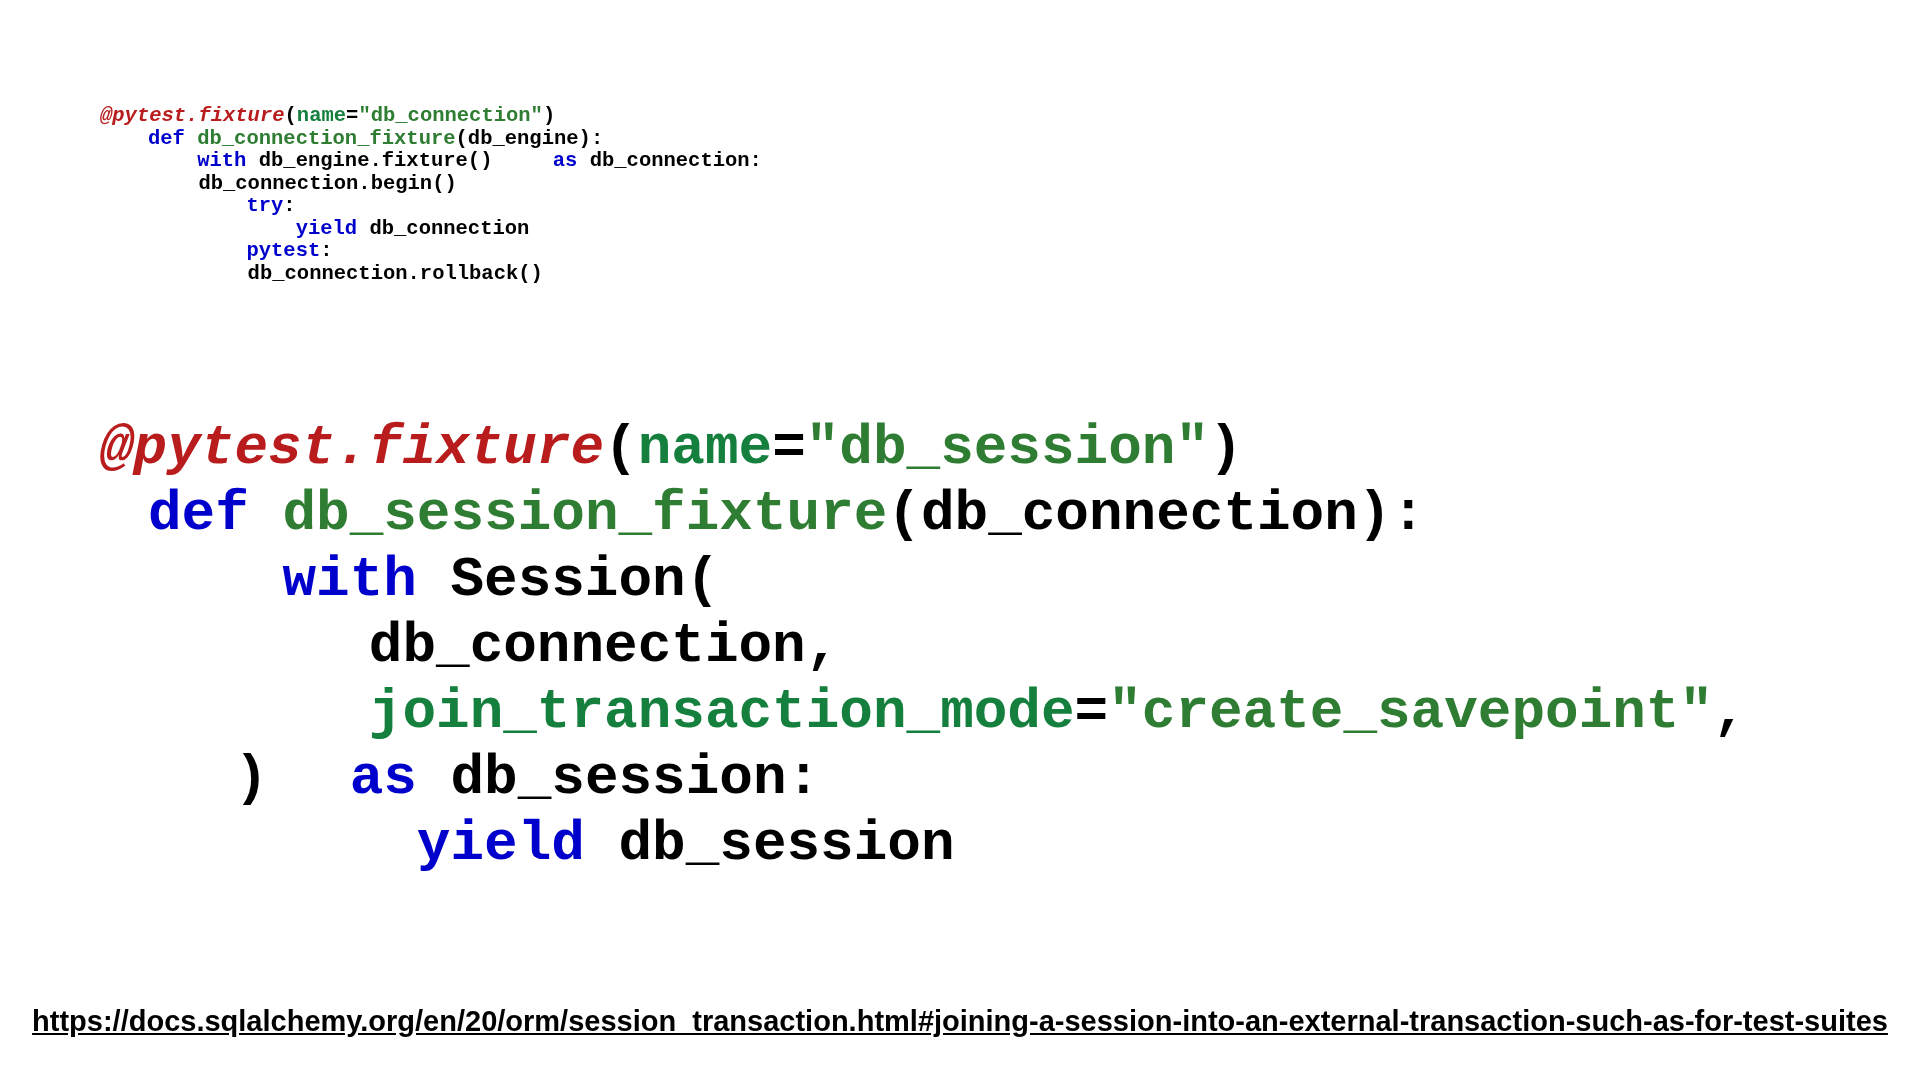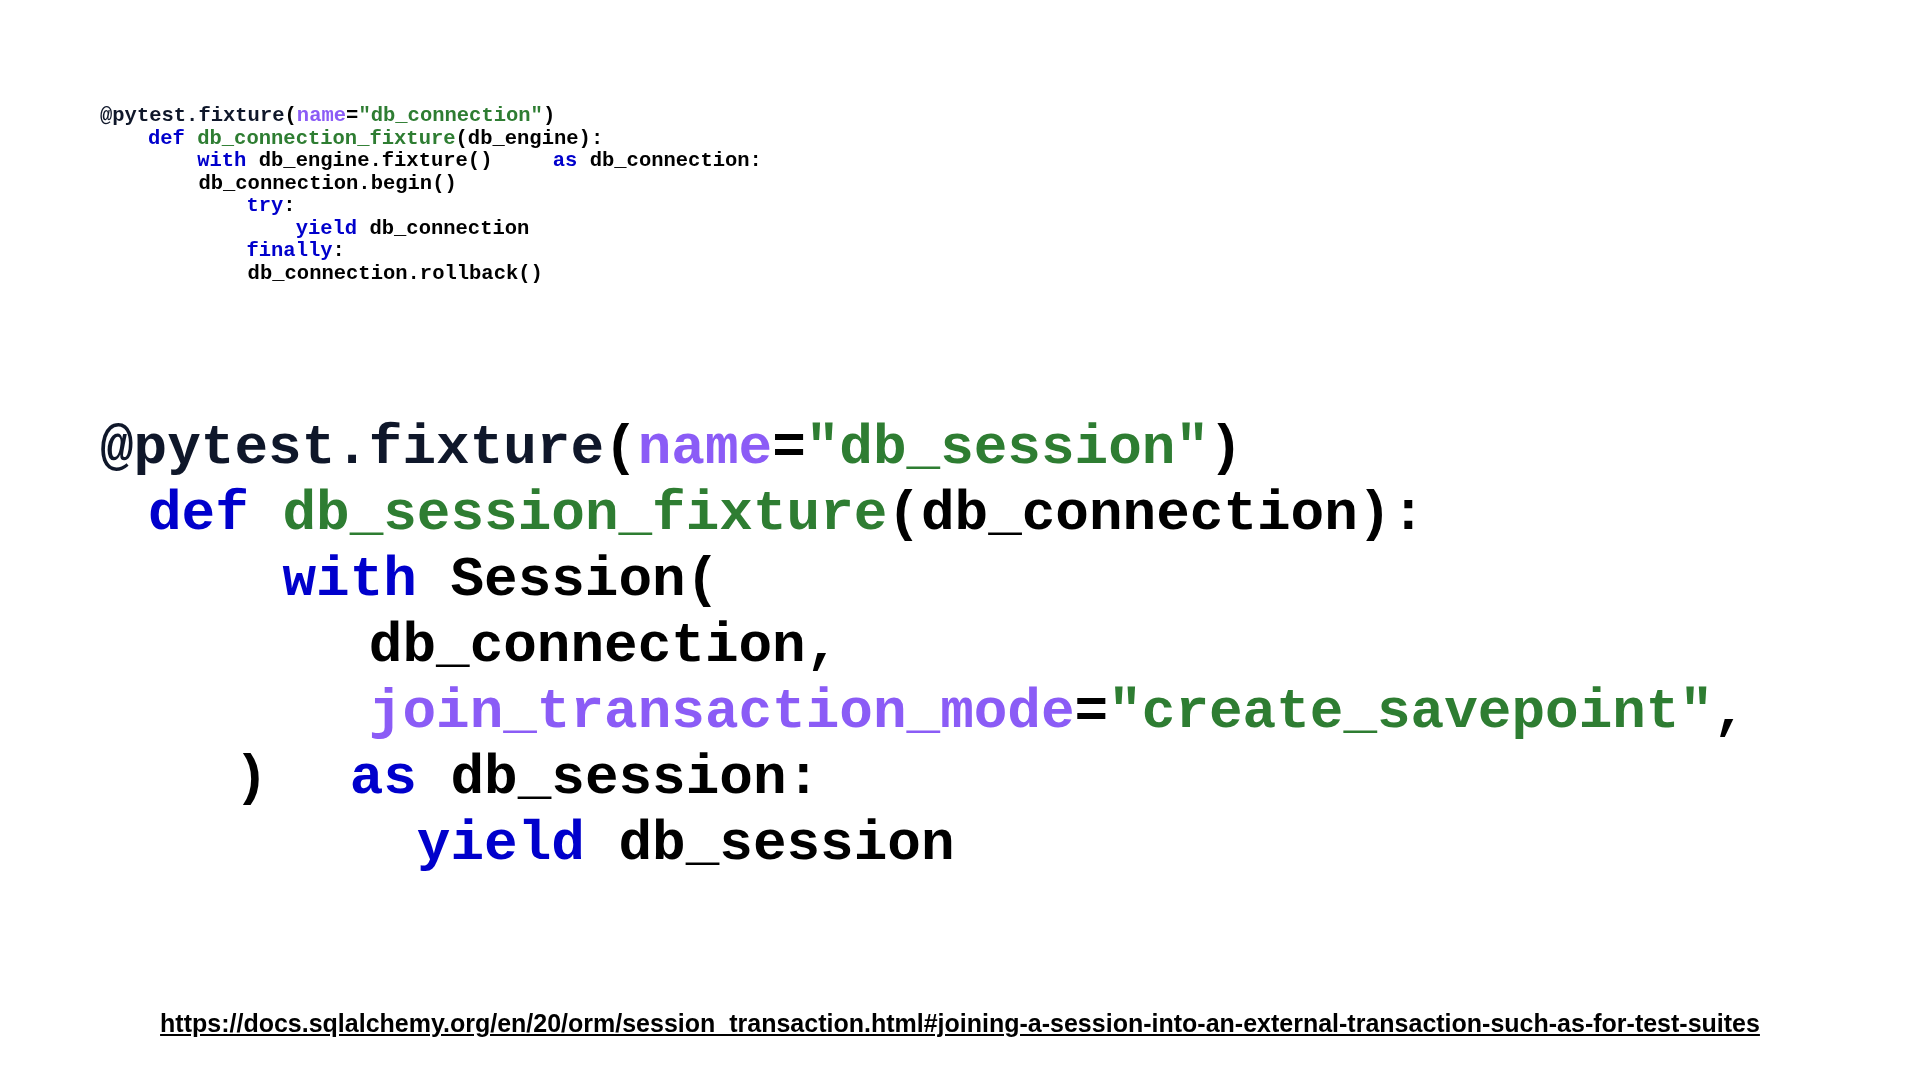--- a/index.html
+++ b/index.html
@@ -33,42 +33,42 @@
       font-weight: bold;
       white-space: pre;
     }
     .link-url {
       position: absolute;
       bottom: 42px;
       left: 0;
       right: 0;
       text-align: center;
       font-family: 'Helvetica Neue', Arial, sans-serif;
-      font-size: 25px;
+      font-size: 29px;
       font-weight: bold;
       text-decoration: underline;
       color: #000;
     }
-    .tok-decorator { color: #0f172a; }
+    .tok-decorator { color: #b91c1c; font-style: italic; }
     .tok-keyword { color: #0000cc; margin-left: 48px; }
     .tok-funcdef { color: #2e7d32; }
-    .tok-param { color: #8b5cf6; }
+    .tok-param { color: #15803d; }
     .tok-string { color: #2e7d32; }
     .tok-default { color: #000; }
   </style>
 </head>
 <body>
 
 <div class="code-block-small"><span class="tok-decorator">@pytest.fixture</span><span class="tok-default">(</span><span class="tok-param">name</span><span class="tok-default">=</span><span class="tok-string">"db_connection"</span><span class="tok-default">)
 </span><span class="tok-keyword">def</span><span class="tok-default"> </span><span class="tok-funcdef">db_connection_fixture</span><span class="tok-default">(db_engine):
     </span><span class="tok-keyword">with</span><span class="tok-default"> db_engine.fixture() </span><span class="tok-keyword">as</span><span class="tok-default"> db_connection:
         db_connection.begin()
         </span><span class="tok-keyword">try</span><span class="tok-default">:
             </span><span class="tok-keyword">yield</span><span class="tok-default"> db_connection
-        </span><span class="tok-keyword">finally</span><span class="tok-default">:
+        </span><span class="tok-keyword">pytest</span><span class="tok-default">:
             db_connection.rollback()</span></div>
 
 <div class="code-block-large"><span class="tok-decorator">@pytest.fixture</span><span class="tok-default">(</span><span class="tok-param">name</span><span class="tok-default">=</span><span class="tok-string">"db_session"</span><span class="tok-default">)
 </span><span class="tok-keyword">def</span><span class="tok-default"> </span><span class="tok-funcdef">db_session_fixture</span><span class="tok-default">(db_connection):
     </span><span class="tok-keyword">with</span><span class="tok-default"> Session(
         db_connection,
         </span><span class="tok-param">join_transaction_mode</span><span class="tok-default">=</span><span class="tok-string">"create_savepoint"</span><span class="tok-default">,
     ) </span><span class="tok-keyword">as</span><span class="tok-default"> db_session:
         </span><span class="tok-keyword">yield</span><span class="tok-default"> db_session</span></div>
 

